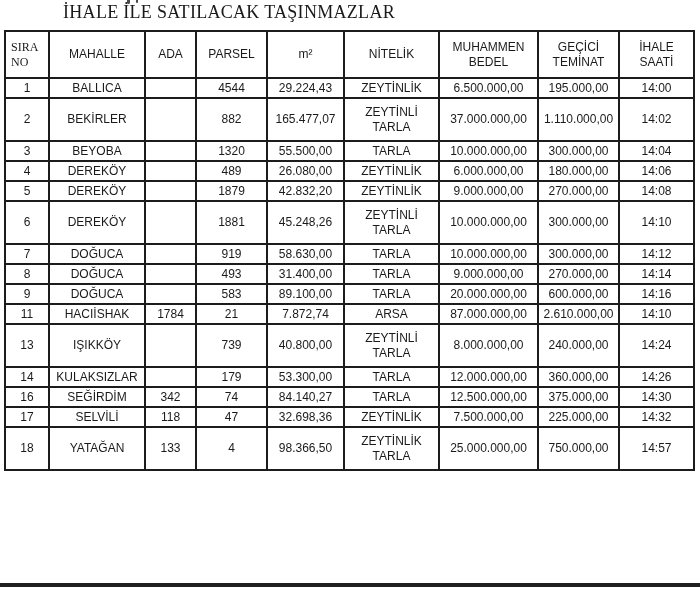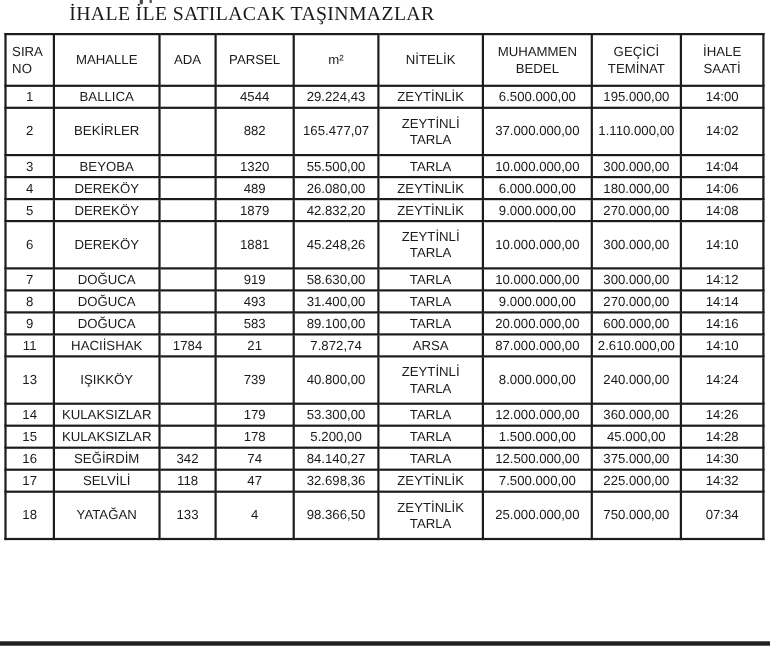--- a/index.html
+++ b/index.html
@@ -42,21 +42,21 @@
     text-align: center;
     vertical-align: middle;
     padding: 0 2px;
     line-height: 1.25;
     overflow: hidden;
     font-weight: normal;
   }
   .auction thead tr { height: 47px; }
   .auction tbody tr { height: 20px; }
   .auction tbody tr.tall { height: 43px; }
-  .auction th.col-0 { text-align: left; padding-left: 5px; }
+  .auction th.col-0 { text-align: left; padding-left: 5px; font-family: Liberation Serif, serif; }
   .bottom-rule {
     position: absolute;
     left: 0; top: 583px;
     width: 700px; height: 4px;
     background: #1f1f1f;
   }
 </style>
 </head>
 <body>
 
@@ -217,31 +217,20 @@
         <td class="col-1">KULAKSIZLAR</td>
         <td class="col-2"></td>
         <td class="col-3">179</td>
         <td class="col-4">53.300,00</td>
         <td class="col-5">TARLA</td>
         <td class="col-6">12.000.000,00</td>
         <td class="col-7">360.000,00</td>
         <td class="col-8">14:26</td>
       </tr>
       <tr>
-        <td class="col-0">15</td>
-        <td class="col-1">KULAKSIZLAR</td>
-        <td class="col-2"></td>
-        <td class="col-3">178</td>
-        <td class="col-4">5.200,00</td>
-        <td class="col-5">TARLA</td>
-        <td class="col-6">1.500.000,00</td>
-        <td class="col-7">45.000,00</td>
-        <td class="col-8">14:28</td>
-      </tr>
-      <tr>
         <td class="col-0">16</td>
         <td class="col-1">SEĞİRDİM</td>
         <td class="col-2">342</td>
         <td class="col-3">74</td>
         <td class="col-4">84.140,27</td>
         <td class="col-5">TARLA</td>
         <td class="col-6">12.500.000,00</td>
         <td class="col-7">375.000,00</td>
         <td class="col-8">14:30</td>
       </tr>
@@ -258,18 +247,18 @@
       </tr>
       <tr class="tall">
         <td class="col-0">18</td>
         <td class="col-1">YATAĞAN</td>
         <td class="col-2">133</td>
         <td class="col-3">4</td>
         <td class="col-4">98.366,50</td>
         <td class="col-5">ZEYTİNLİK TARLA</td>
         <td class="col-6">25.000.000,00</td>
         <td class="col-7">750.000,00</td>
-        <td class="col-8">07:34</td>
+        <td class="col-8">14:57</td>
       </tr>
     </tbody>
 </table>
 
 <div class="bottom-rule"></div>
 
 </body></html>

